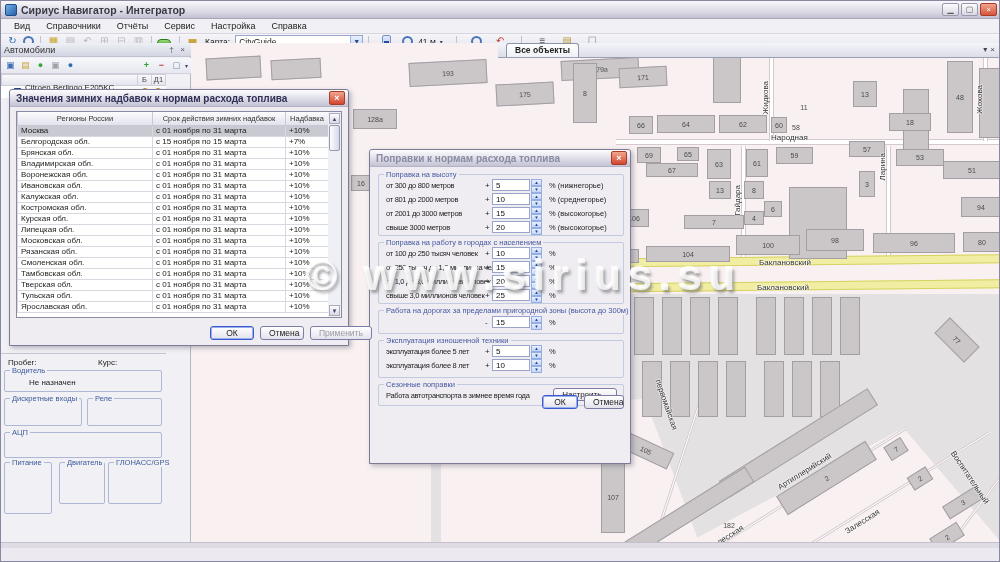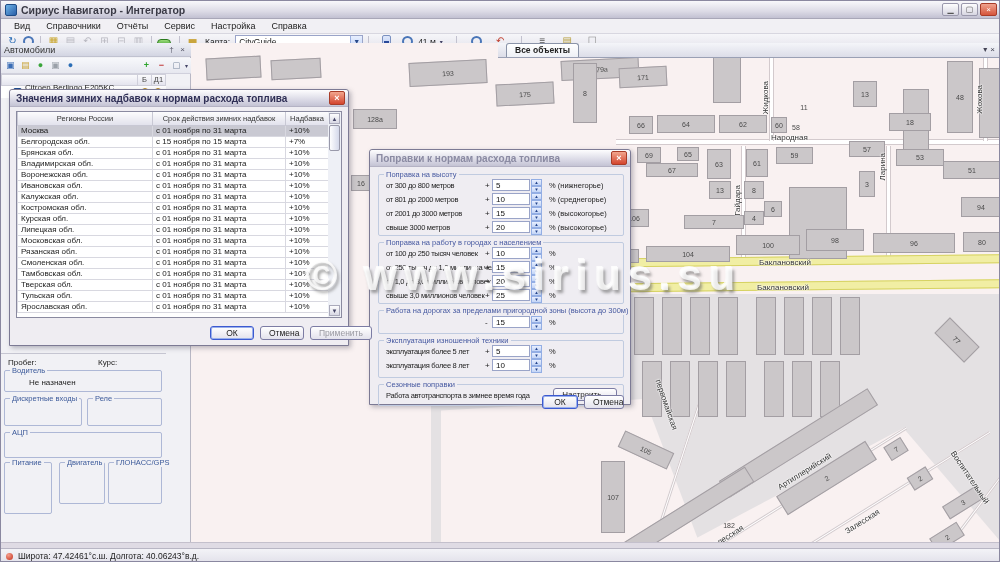--- a/index.html
+++ b/index.html
@@ -131,21 +131,21 @@
   .sthumb { position:absolute; left:1px; top:13px; width:11px; height:26px;
     background:linear-gradient(90deg,#fdfdfe,#d4d8ea); border:1px solid #99a; border-radius:2px; }
   .btnrow { position:absolute; display:flex; gap:6px; }
   .xpbtn { height:14px; border:1px solid #7c7ca4; border-radius:3px;
     background:linear-gradient(#ffffff,#e3e2ec); font-size:8.5px; color:#222; text-align:center;
     line-height:12px; padding:0 8px; }
   .xpbtn.def { border:1px solid #3c5ad0; box-shadow:0 0 0 1px #9ab0ec inset; }
   .xpbtn.disabled { color:#9a9aa2; }
 
   
-  #corrdlg { left:368px; top:148px; width:262px; height:256px; z-index:28; }
+  #corrdlg { left:368px; top:148px; width:262px; height:315px; z-index:28; }
   .cgroup { position:absolute; left:8px; width:246px; border:1px solid #c0cbe0; border-radius:2px; }
   .cglabel { position:absolute; top:-5px; left:5px; background:#efedf2; padding:0 2px; font-size:7.5px;
     color:#4558a0; white-space:nowrap; }
   .srow { position:relative; height:14px; }
   .slabel { position:absolute; left:7px; top:3px; font-size:7.5px; letter-spacing:-0.3px; color:#222; white-space:nowrap; }
   .ssign { position:absolute; left:106px; top:3px; font-size:8px; color:#222; }
   .sspin { position:absolute; left:113px; top:1px; width:38px; height:12px; background:#fff;
     border:1px solid #9aa4c8; font-size:8px; padding-left:3px; line-height:11px; color:#111; }
   .sbtns { position:absolute; left:152px; top:1px; width:11px; height:12px; display:flex; flex-direction:column; }
   .sb { flex:1; background:linear-gradient(#e8efff,#c2d4f6); border:1px solid #93aee4;
@@ -650,17 +650,13 @@
 
     <div class="btnrow" style="left:172px;top:245px;">
       <span class="xpbtn def" style="width:36px;">ОК</span>
       <span class="xpbtn" style="width:40px;">Отмена</span>
     </div>
   </div>
 
   <div class="watermark">© www.sirius.su</div>
 
   <div class="bottomedge"></div>
-  <div class="statusbar">
-    <span class="reddot"></span>
-    <span>Широта: 47.42461°с.ш.  Долгота: 40.06243°в.д.</span>
-  </div>
 </div>
 
 </body></html>

